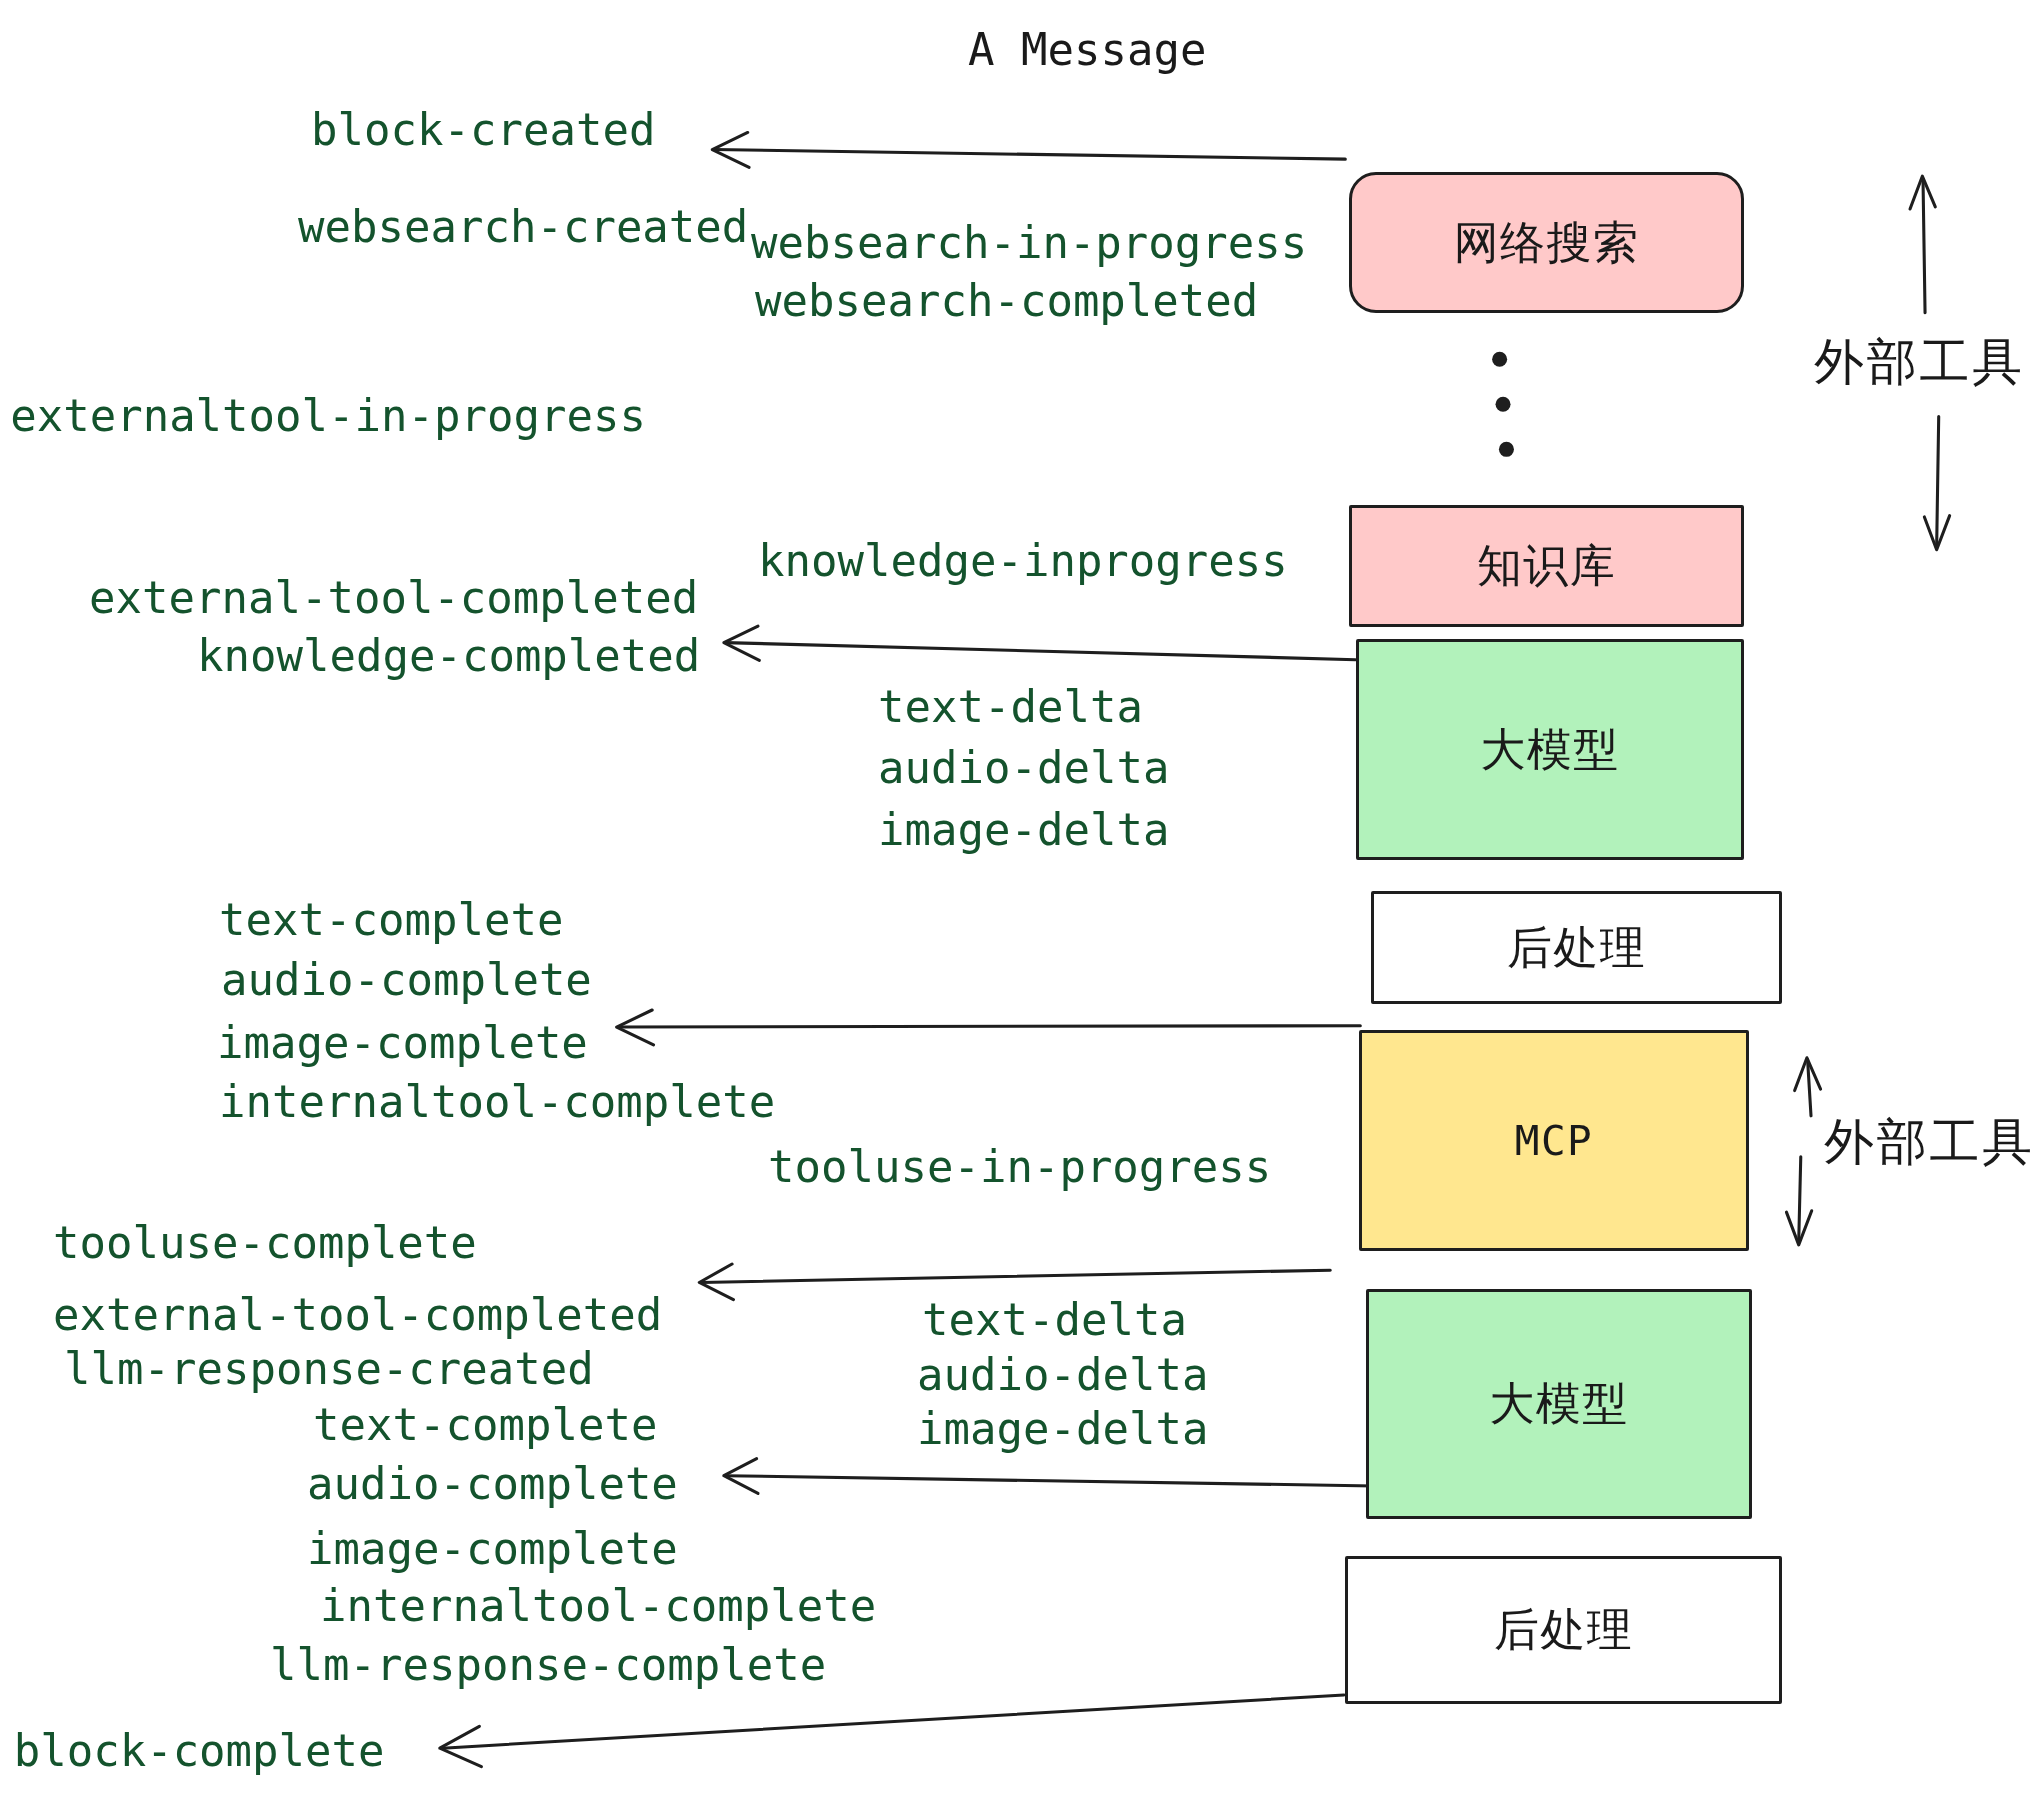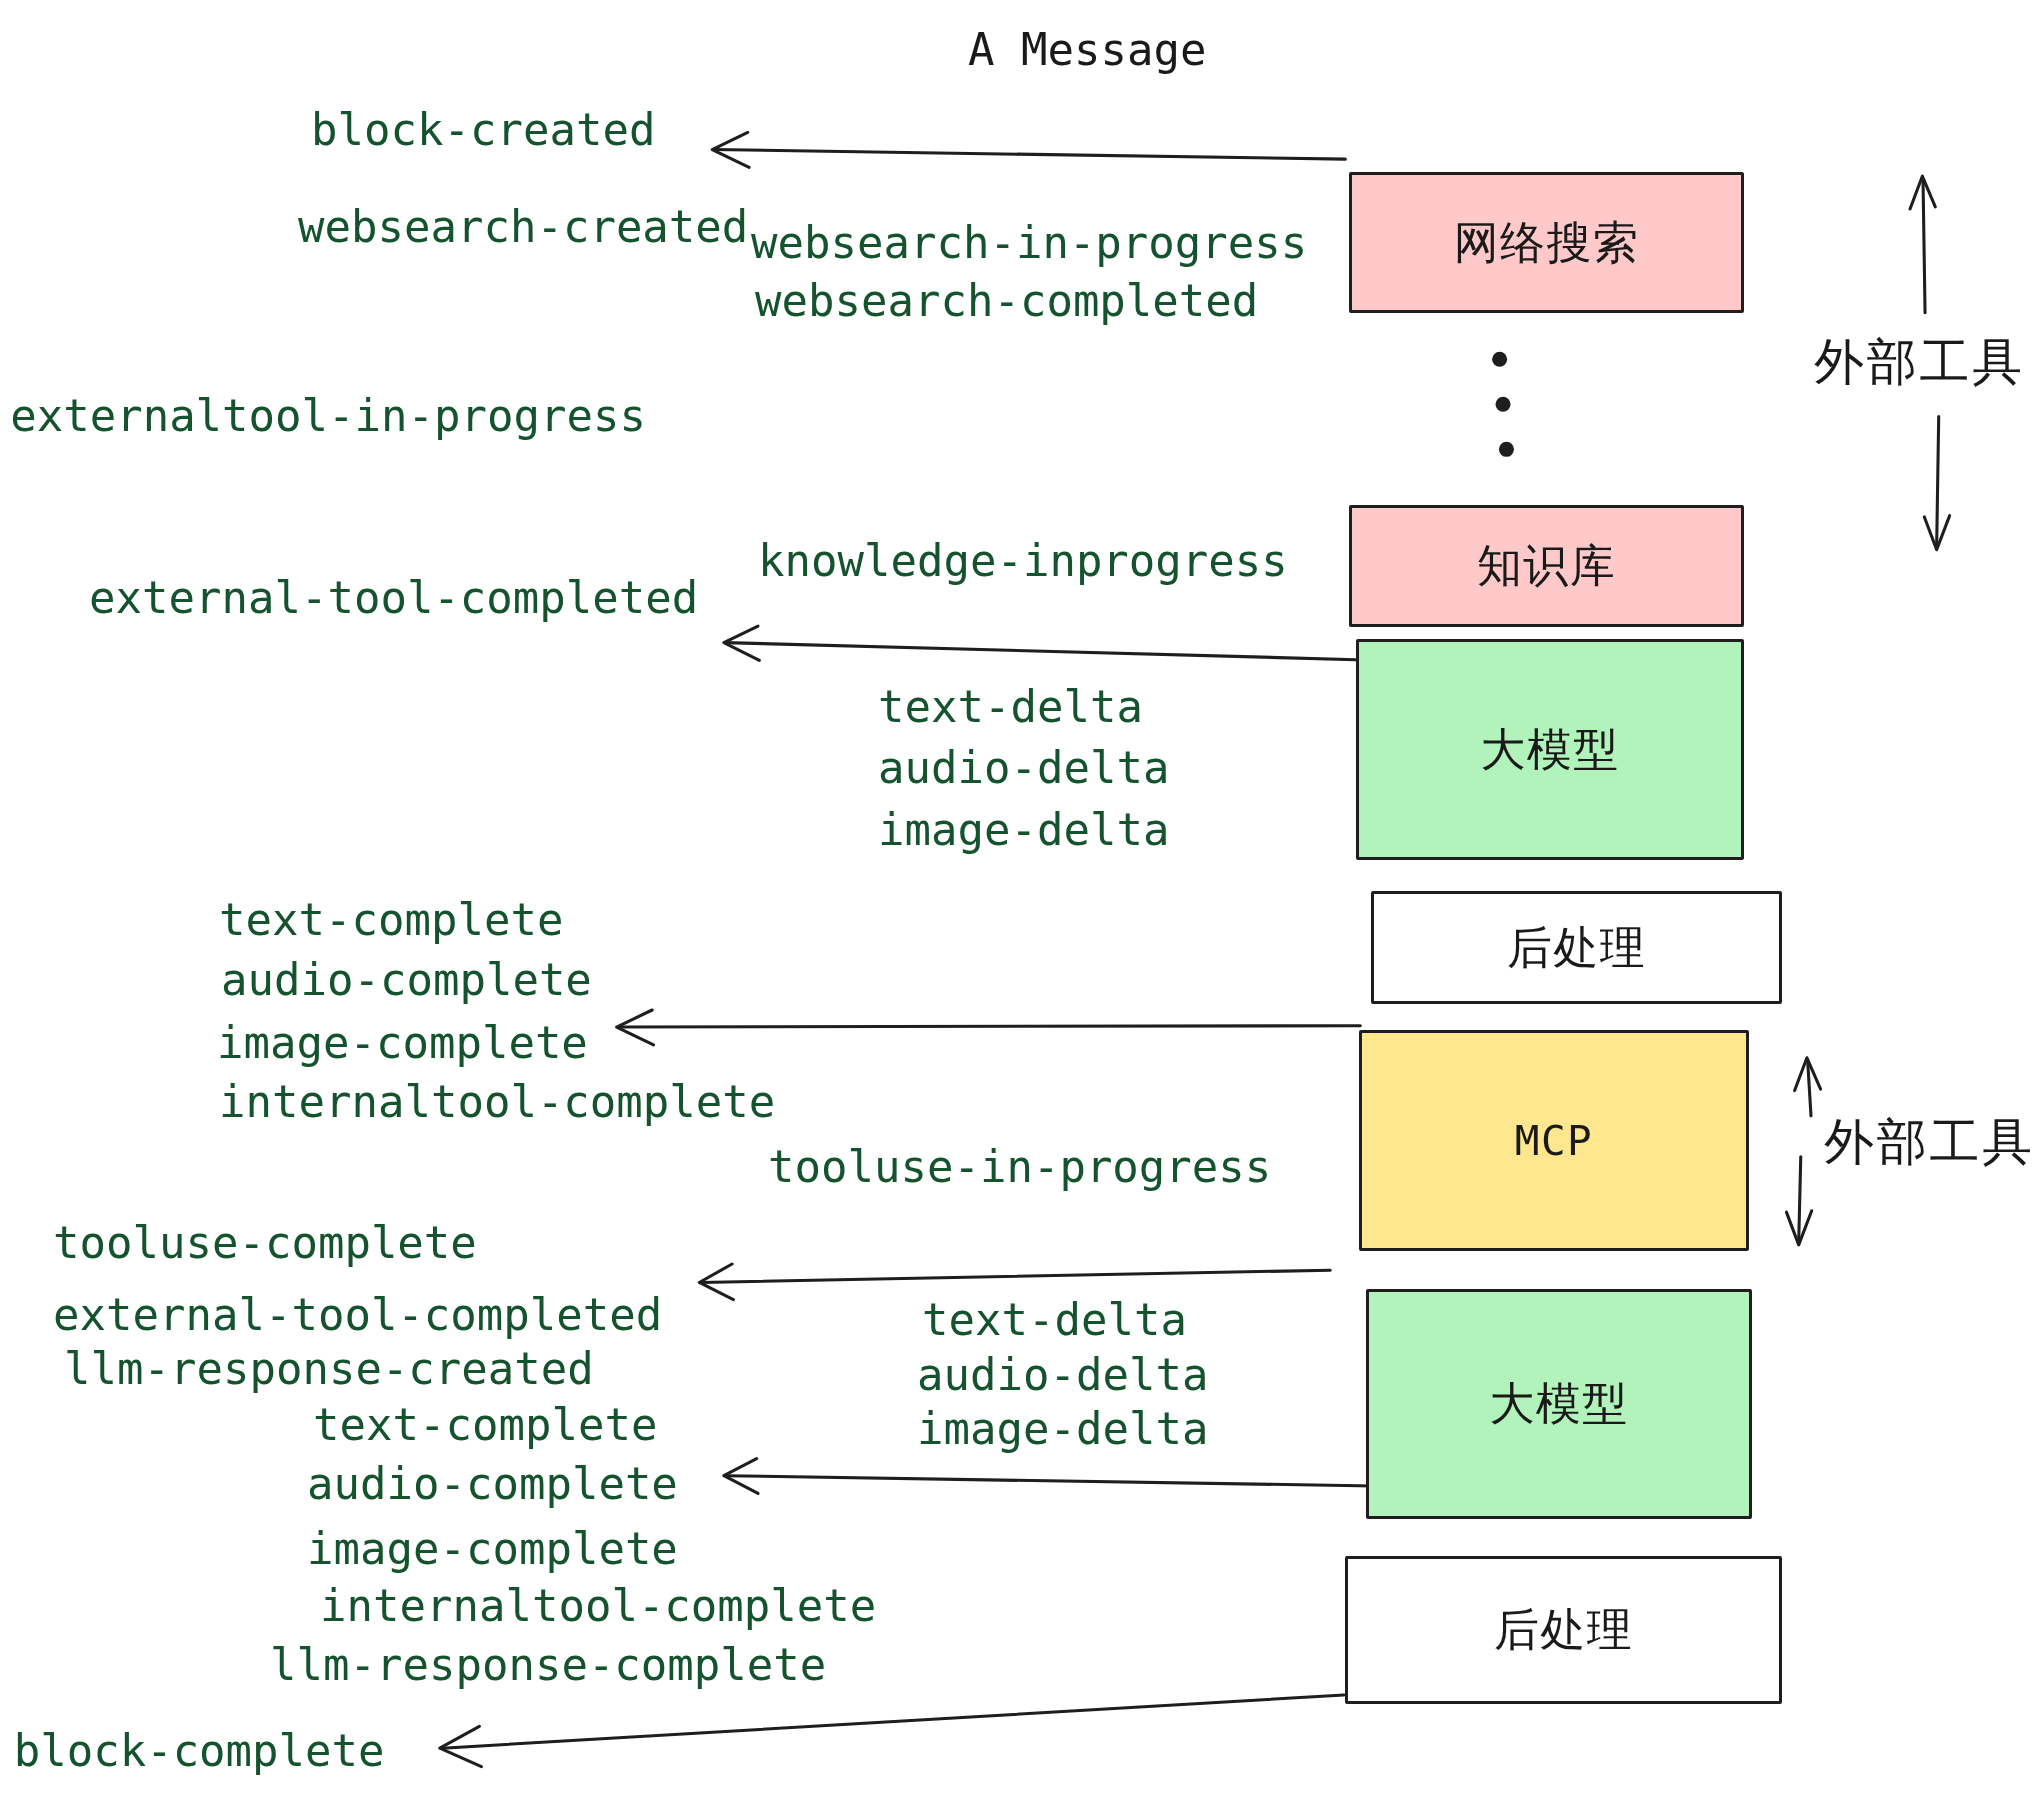--- a/index.html
+++ b/index.html
@@ -100,20 +100,21 @@
 
   <div class="title">A Message</div>
 
   <div class="ev" style="left:311px;  top:106px;">block-created</div>
   <div class="ev" style="left:298px;  top:164px;margin-top:39px;">websearch-created</div>
   <div class="ev" style="left:751px; top:219px;">websearch-in-progress</div>
   <div class="ev" style="left:755px; top:277px;">websearch-completed</div>
   <div class="ev" style="left:10.2px;   top:392px;">externaltool-in-progress</div>
   <div class="ev" style="left:758px; top:537px;">knowledge-inprogress</div>
   <div class="ev" style="left:89px;  top:574px;">external-tool-completed</div>
+  <div class="ev" style="left:197px;  top:632px;">knowledge-completed</div>
 
   <div class="ev" style="left:878px; top:683px;">text-delta</div>
   <div class="ev" style="left:878px; top:744px;">audio-delta</div>
   <div class="ev" style="left:878px; top:806px;">image-delta</div>
 
   <div class="ev" style="left:219px;  top:896px;">text-complete</div>
   <div class="ev" style="left:221px;  top:956px;">audio-complete</div>
   <div class="ev" style="left:217px;  top:1019px;">image-complete</div>
   <div class="ev" style="left:219px;  top:1078px;">internaltool-complete</div>
   <div class="ev" style="left:768px; top:1127px;margin-top:16px;">tooluse-in-progress</div>
@@ -127,21 +128,21 @@
   <div class="ev" style="left:917px; top:1405px;">image-delta</div>
 
   <div class="ev" style="left:313px;  top:1401px;">text-complete</div>
   <div class="ev" style="left:307px;  top:1460px;">audio-complete</div>
   <div class="ev" style="left:307px;  top:1525px;">image-complete</div>
   <div class="ev" style="left:320px;  top:1582px;">internaltool-complete</div>
   <div class="ev" style="left:270px;  top:1641px;">llm-response-complete</div>
 
   <div class="ev" style="left:13.7px;   top:1727px;">block-complete</div>
 
-  <div class="node pink" style="left:1349px; top:172px;  width:395px; height:141px;">
+  <div class="node pink" style="left:1349px; top:172px;  width:395px; height:141px;border-radius:27px;">
     <span>网络搜索</span>
   </div>
   <div class="node pink" style="left:1349px; top:505px;  width:395px; height:122px;">
     <span>知识库</span>
   </div>
   <div class="node green" style="left:1356px; top:639px;  width:388px; height:221px;">
     <span>大模型</span>
   </div>
   <div class="node plain" style="left:1371px; top:891px; width:411px; height:113px;">
     <span>后处理</span>

